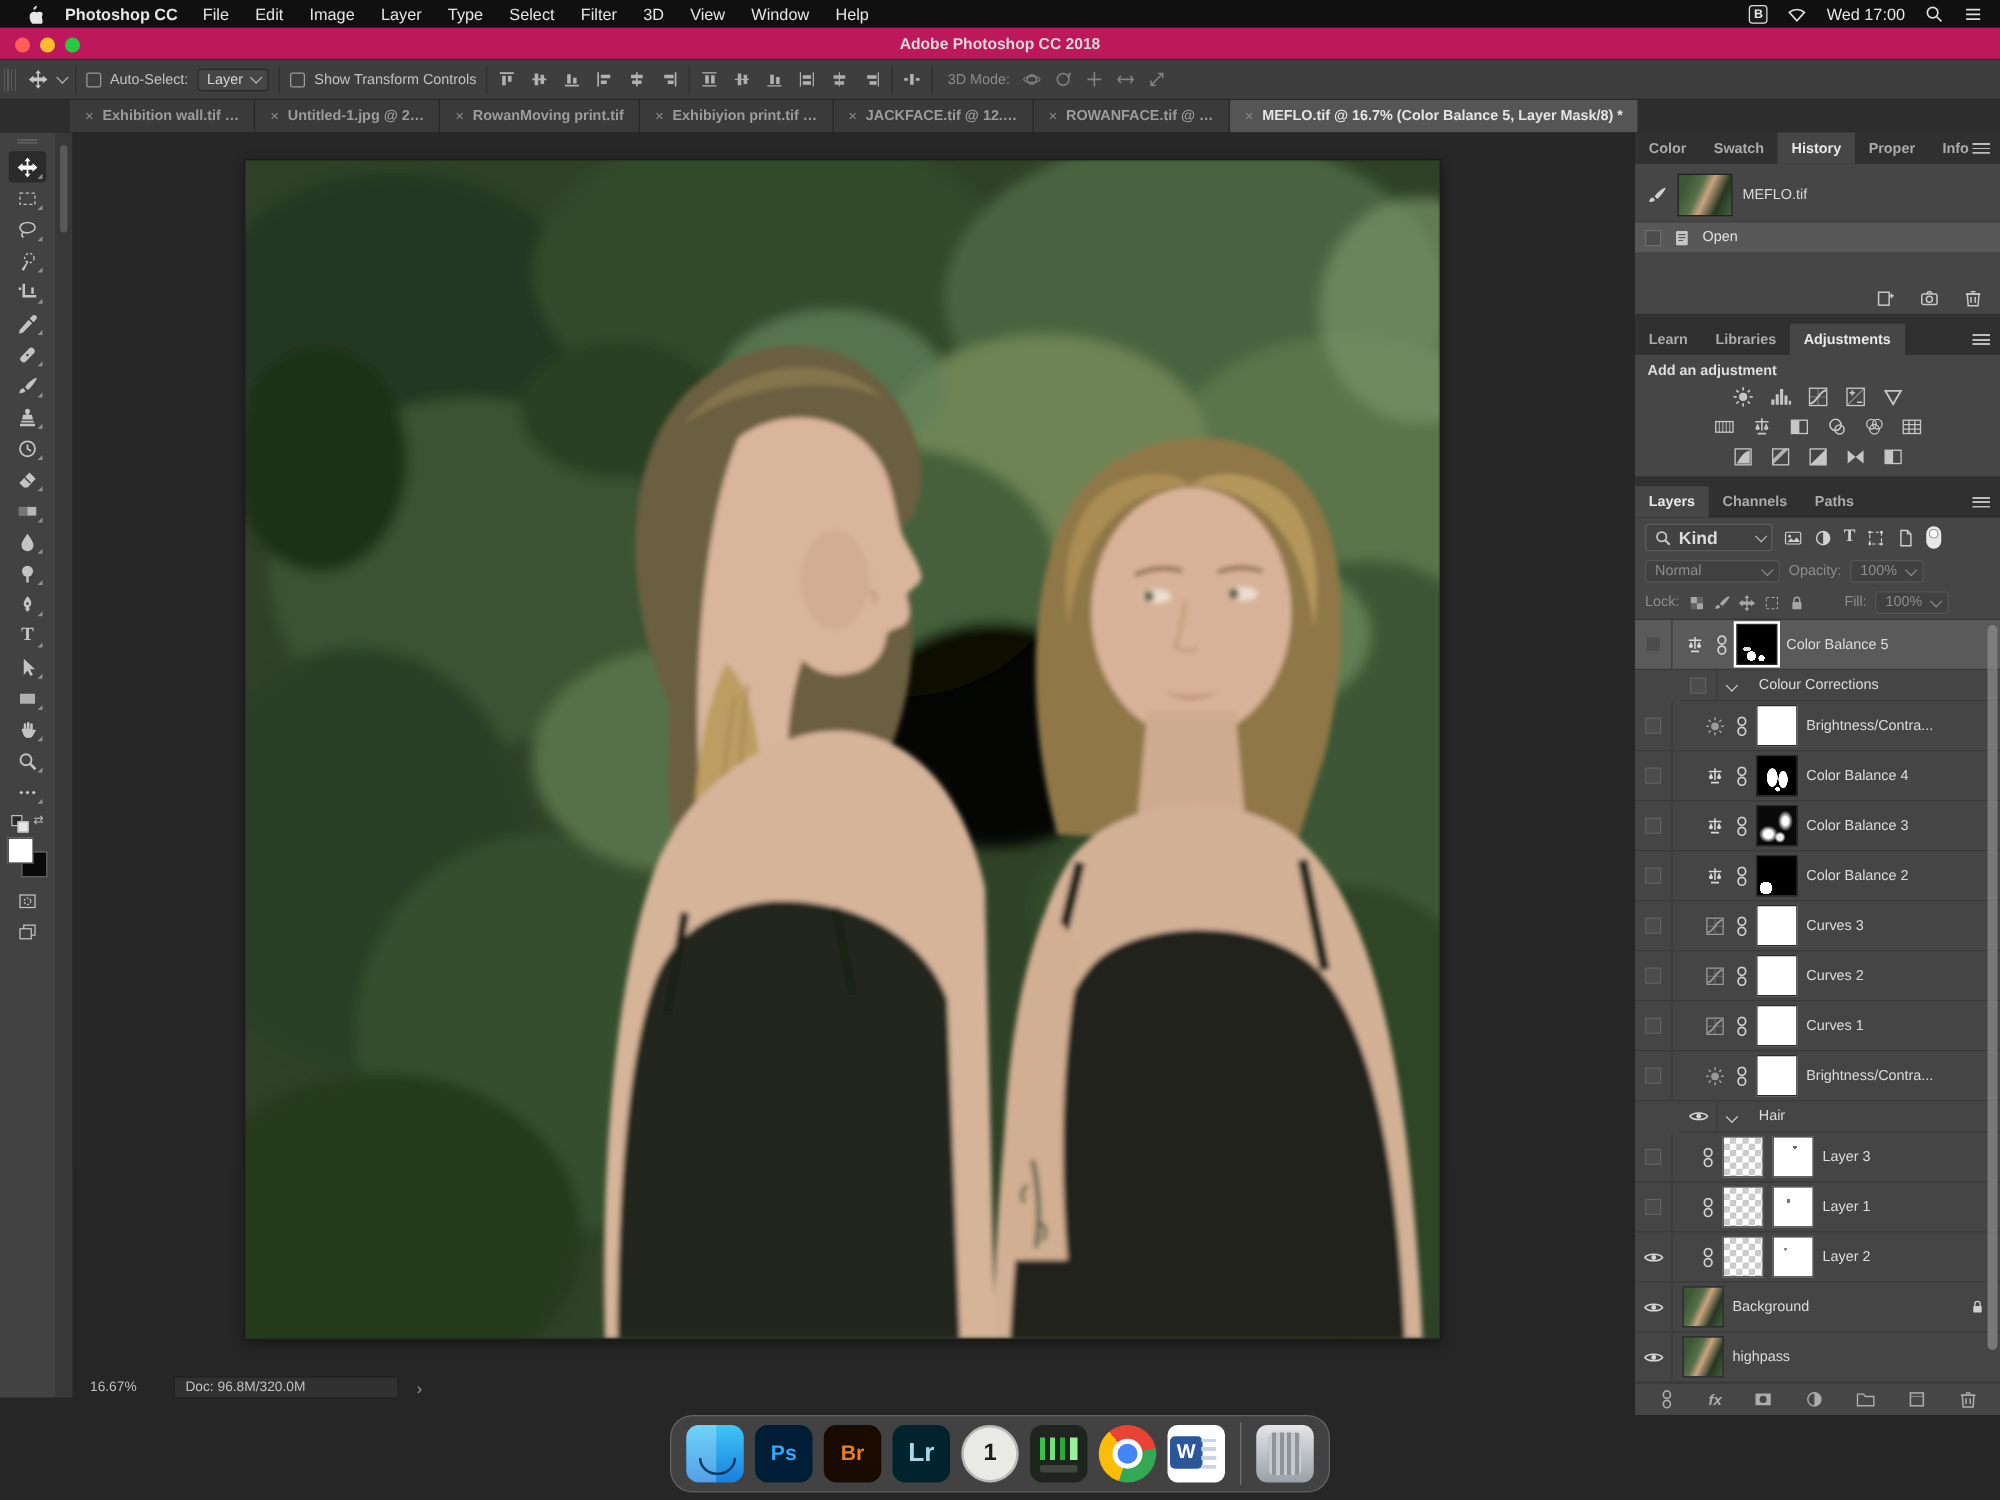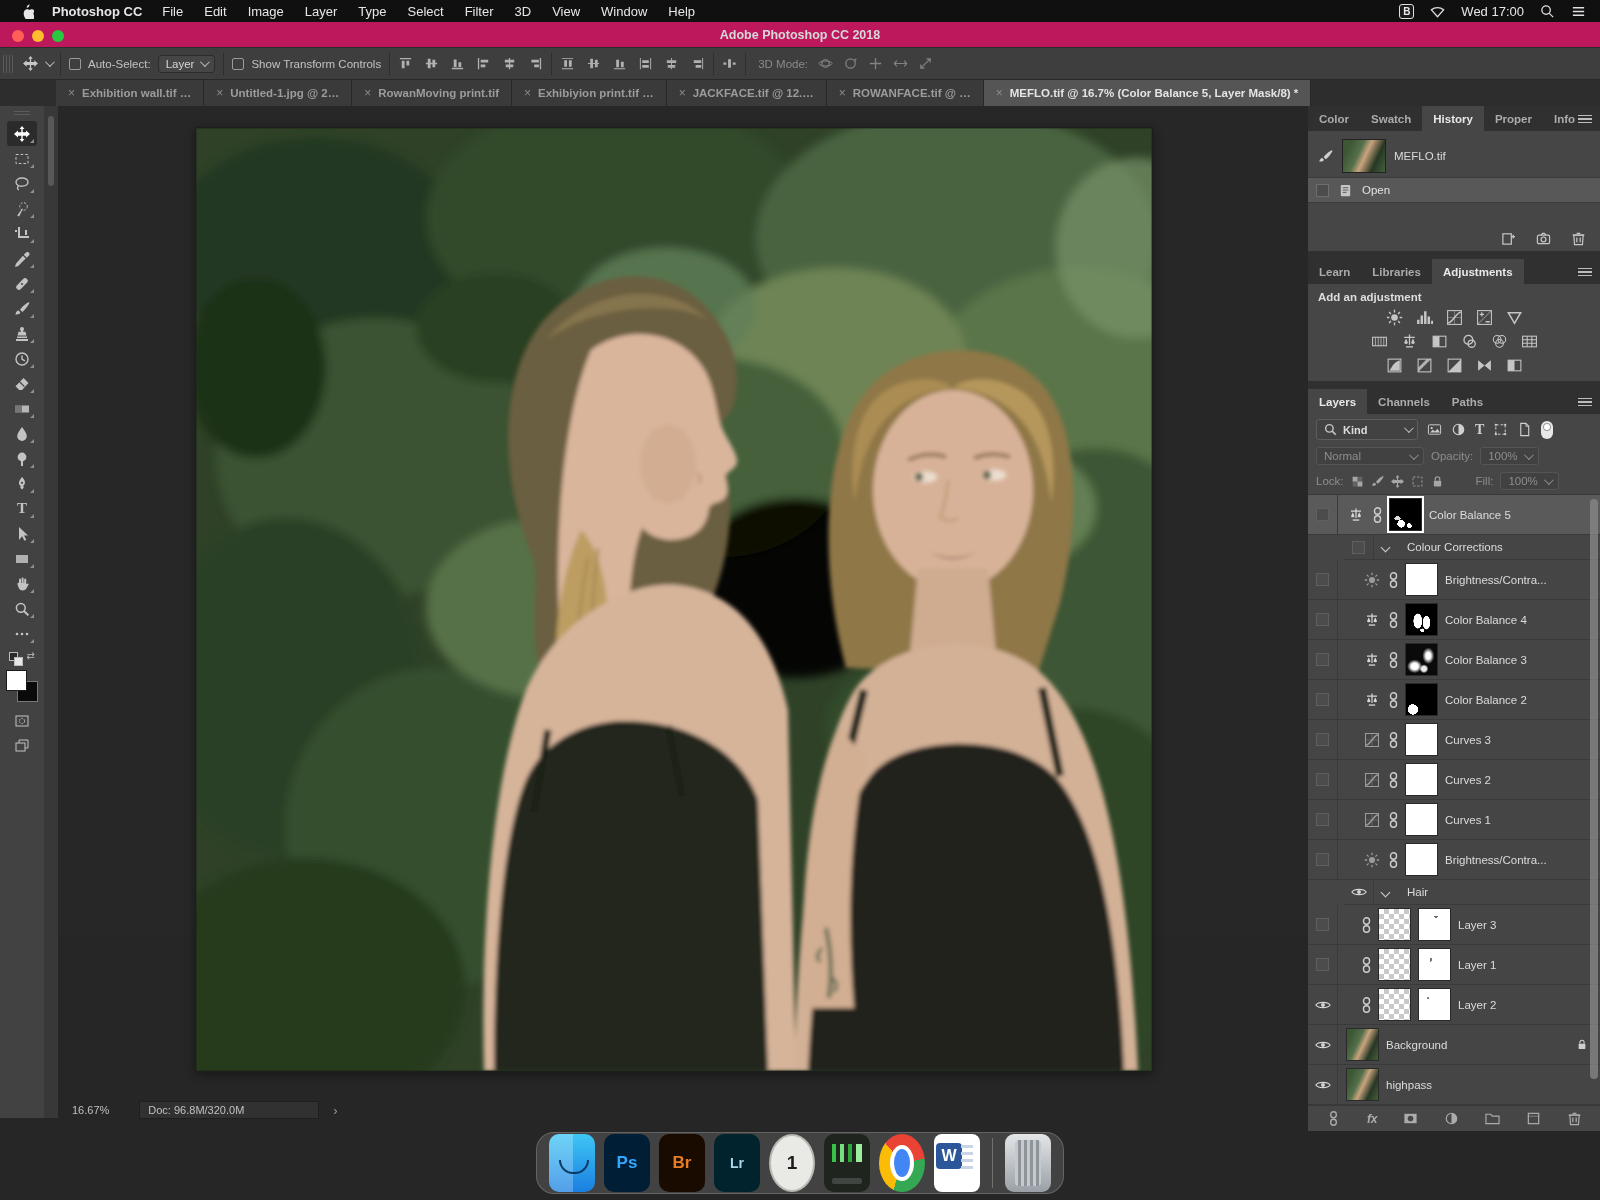--- a/index.html
+++ b/index.html
@@ -113,21 +113,21 @@
   .adj-body { height:106px; padding:5px 10px 0; }
   .adj-head { color:#dedede; font-size:11.5px; font-weight:bold; margin:2px 0 6px; }
   .adj-row { display:flex; justify-content:center; gap:13px; margin-bottom:7px; }
   .adj-row .ico svg { width:17px; height:17px; }
 
   
   .layers-panel { flex:1; display:flex; flex-direction:column; margin-top:8px; }
   .lay-head { background:#464646; flex:none; }
   .filter-row { display:flex; align-items:center; gap:9px; padding:5px 8px 4px; }
   .kind-select { display:flex; align-items:center; gap:5px; width:102px; background:#424242;
-    border:1px solid #5e5e5e; border-radius:3px; padding:2px 6px; color:#dcdcdc; font-size:11px; font-weight:bold; }
+    border:1px solid #5e5e5e; border-radius:3px; padding:2px 6px; color:#dcdcdc; font-size:14px; font-weight:bold; }
   .kind-select .sp { flex:1; }
   .f-ico { color:#d0d0d0; } .f-ico svg{ width:15px; height:15px; }
   .toggle-pill { width:12px; height:18px; background:#e8e8e8; border-radius:6px; position:relative; }
   .toggle-pill::after { content:""; position:absolute; left:2px; top:2px; width:8px; height:8px;
     border-radius:50%; background:#ffffff; box-shadow:0 0 0 1px #999 inset; }
   .blend-row, .lock-row { display:flex; align-items:center; gap:7px; padding:3px 8px 4px; color:#8d8d8d; font-size:11.5px; }
   .gray-select { display:flex; align-items:center; background:#414141; border:1px solid #555;
     border-radius:3px; padding:2px 7px; color:#8d8d8d; gap:6px; }
   .gray-select .chev { border-color:#8d8d8d; }
   .lock-ico { opacity:.75; } .lock-ico svg{ width:13px; height:13px; }
@@ -181,30 +181,30 @@
   .lay-scroll { position:absolute; right:2px; top:4px; width:8px; height:580px; background:#8a8a8a; border-radius:4px; opacity:.75; }
 
   .lay-foot { height:26px; background:#464646; border-top:1px solid #383838; display:flex;
     align-items:center; justify-content:space-between; padding:0 18px; flex:none;text-align:right; }
   .lay-foot .ico { opacity:.8; } .lay-foot .ico svg{ width:15px; height:15px; }
 
   
   .dock { position:absolute; left:50%; transform:translateX(-50%); bottom:6px; height:62px; z-index:50;
     background:rgba(110,110,110,.40); border:1px solid rgba(255,255,255,.18); border-radius:18px;
     display:flex; align-items:center; gap:9px; padding:0 12px; }
-  .dock-app { width:46px; height:58px; border-radius:10px; position:relative; display:flex;
+  .dock-app { width:46px; height:46px; border-radius:10px; position:relative; display:flex;
     align-items:center; justify-content:center; font-weight:bold; }
   .dock-sep { width:1px; height:50px; background:rgba(255,255,255,.25); margin:0 3px; }
   .dk-finder { background:linear-gradient(180deg,#3fc6f5,#1a7fe0); overflow:hidden; }
   .dk-finder::before { content:""; position:absolute; left:0; top:0; width:52%; height:100%; background:rgba(255,255,255,.25); }
   .dk-finder::after { content:""; position:absolute; left:10px; top:26px; width:26px; height:12px;
     border:2.5px solid #0b3a64; border-top:none; border-radius:0 0 14px 14px; }
   .dk-ps { background:#001e36; color:#31a8ff; font-size:17px; }
   .dk-br { background:#1a0b00; color:#e77d24; font-size:17px; }
-  .dk-lr { background:#00232e; color:#a9d6e8; font-size:14px; }
+  .dk-lr { background:#00232e; color:#a9d6e8; font-size:21px; }
   .dk-c1 { background:#e9e9e6; border-radius:50%; color:#1c1c1c; font-size:19px; border:2px solid #b9b9b4; }
   .dk-green { background:#20241f; overflow:hidden; }
   .dk-green::before { content:""; position:absolute; left:8px; top:10px; width:30px; height:18px;
     background:linear-gradient(90deg,#39c24a 0 4px,transparent 4px 8px,#74e07e 8px 12px,transparent 12px 16px,#2ca83c 16px 20px,transparent 20px 24px,#9aef9f 24px 28px); }
   .dk-green::after { content:""; position:absolute; left:8px; bottom:8px; width:30px; height:6px; background:#3f4540; border-radius:2px; }
   .dk-chrome { border-radius:50%;
     background:conic-gradient(from -40deg, #ea4335 0 33%, #34a853 33% 66%, #fbbc05 66% 100%); }
   .dk-chrome::before { content:""; position:absolute; inset:11px; background:#fff; border-radius:50%; }
   .dk-chrome::after { content:""; position:absolute; inset:15px; background:#4285f4; border-radius:50%; }
   .dk-word { background:#ffffff; border-radius:8px; }

